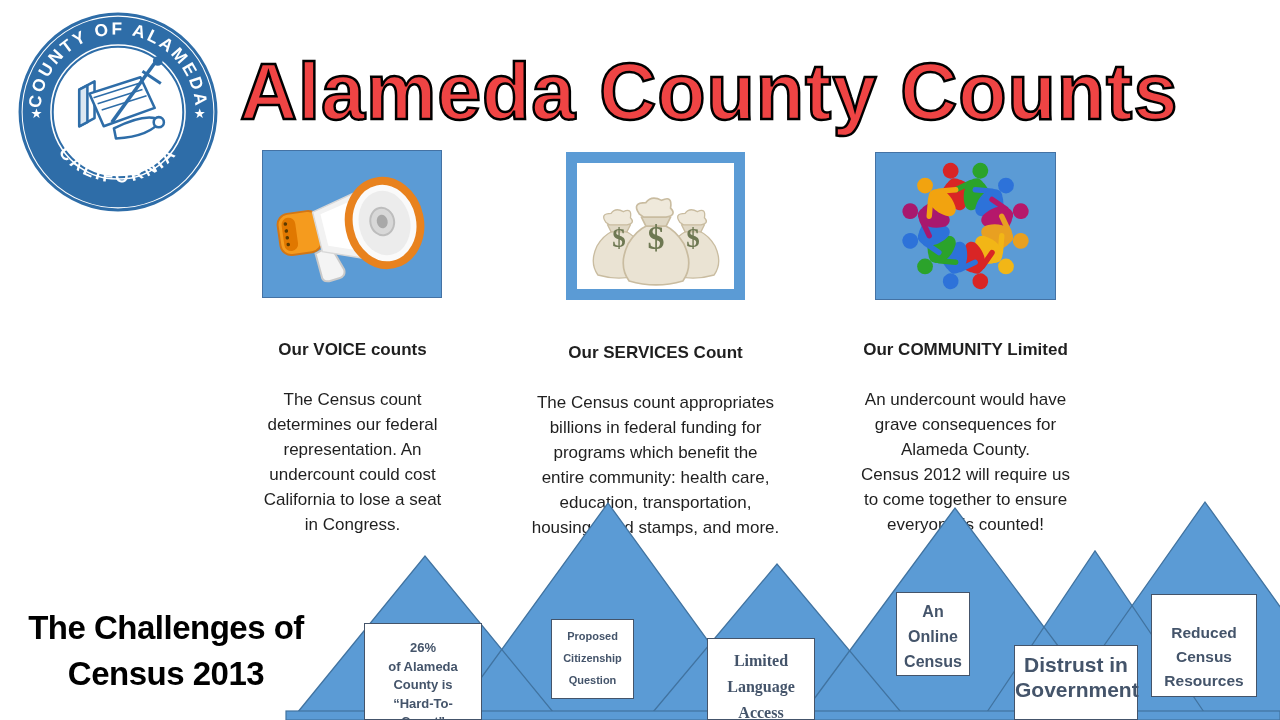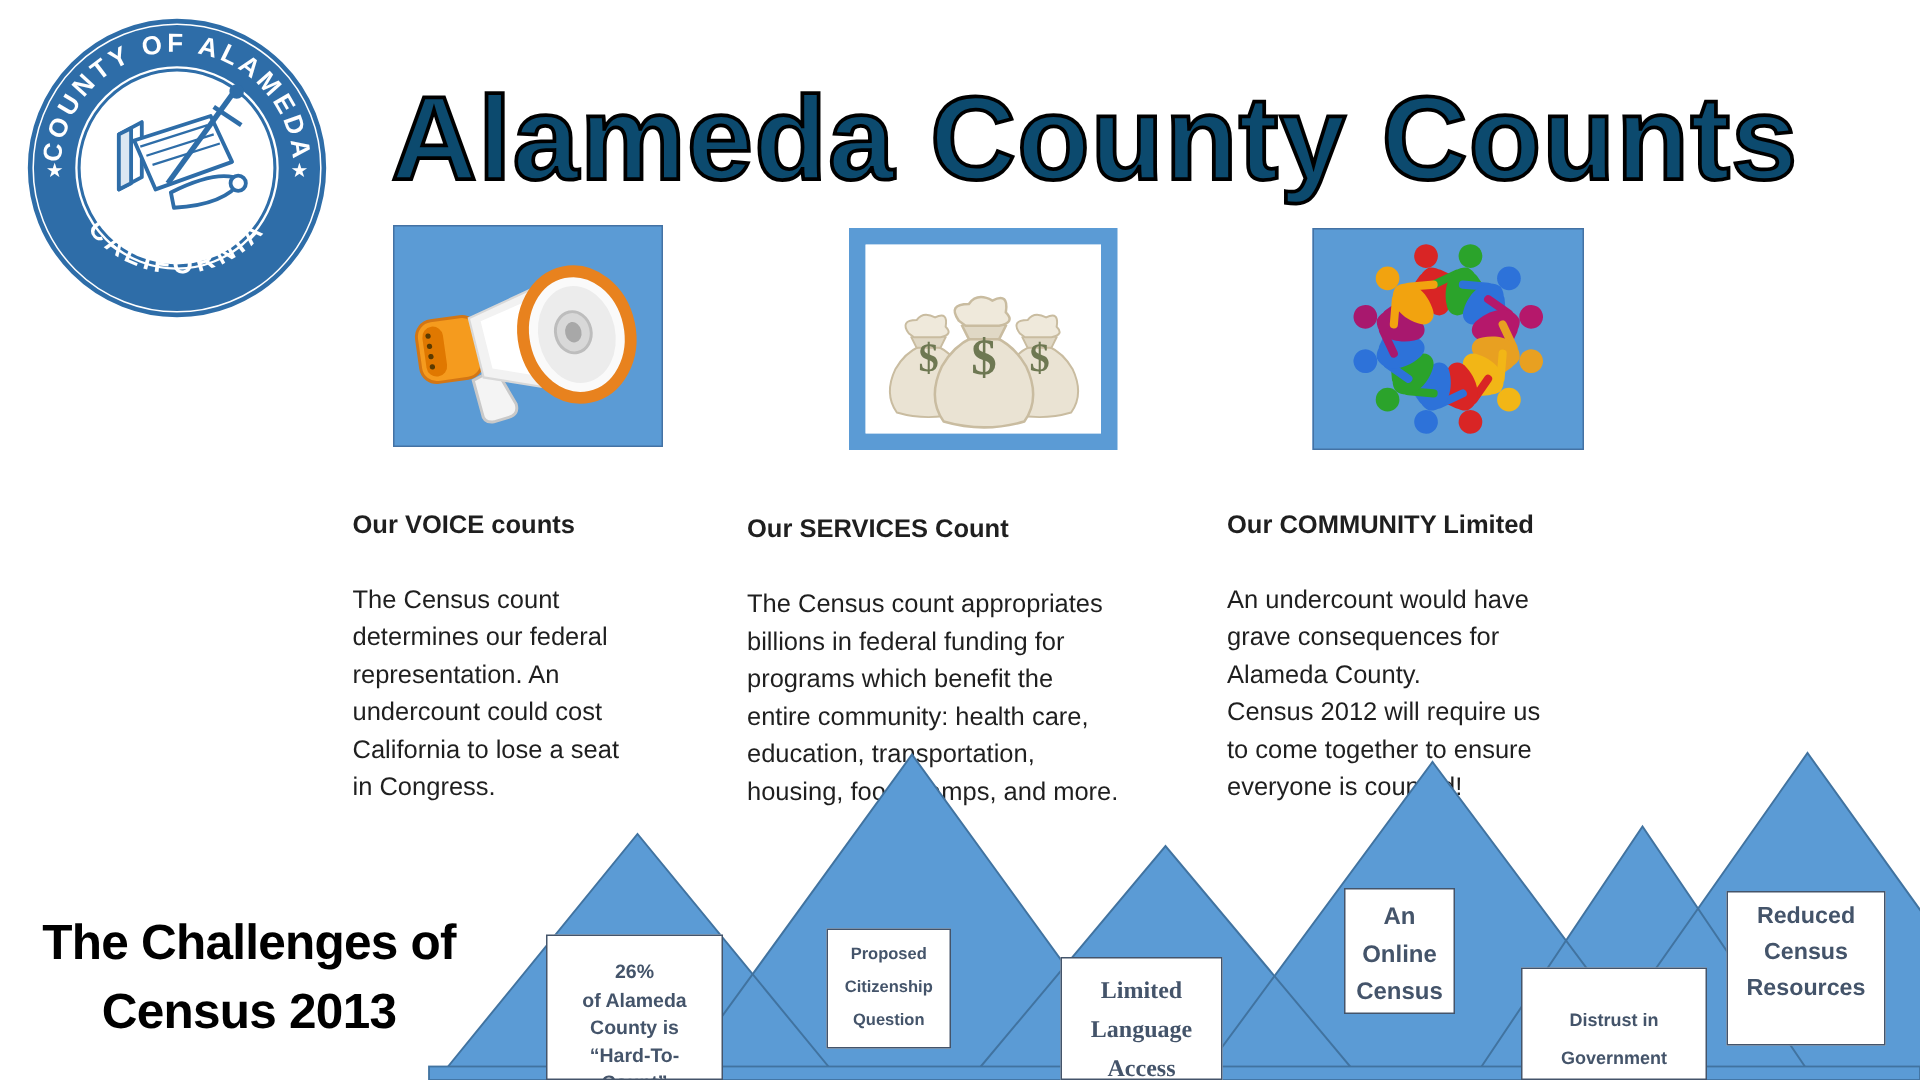--- a/index.html
+++ b/index.html
@@ -5,34 +5,34 @@
   html,body{margin:0;padding:0;background:#888;}
   #slide{
     position:relative;width:1280px;height:720px;background:#ffffff;
     overflow:hidden;font-family:"Liberation Sans",sans-serif;
   }
   
   #seal{position:absolute;left:16px;top:10px;width:204px;height:204px;}
   
   .main-title{
     position:absolute;left:240px;top:42px;width:980px;height:100px;
-    text-align:center;font-size:79px;line-height:100px;font-weight:900;
-    color:#0c4a6e;letter-spacing:1px;-webkit-text-stroke:2.5px #000;
+    text-align:left;font-size:79px;line-height:100px;font-weight:900;
+    color:#ef4444;letter-spacing:1px;-webkit-text-stroke:2.5px #000;
     white-space:nowrap;
   }
   
   .tile{position:absolute;box-sizing:border-box;}
   .tile-blue{background:#5B9BD5;border:1px solid #4472A4;}
   #tile-voice{left:262px;top:150px;width:180px;height:148px;}
   #tile-services{left:566px;top:152px;width:179px;height:148px;background:#ffffff;border:11px solid #5B9BD5;}
   #tile-community{left:875px;top:152px;width:181px;height:148px;}
   .tile svg{display:block;width:100%;height:100%;}
   
   .col-text{
-    position:absolute;text-align:left;color:#1f1f1f;
+    position:absolute;text-align:center;color:#1f1f1f;
     font-size:17px;line-height:25px;white-space:pre-line;
   }
   .col-text .col-heading{font-weight:700;}
   #col-text-1{left:235px;top:312px;width:235px;}
   #col-text-2{left:498px;top:315px;width:315px;}
   #col-text-3{left:818px;top:312px;width:295px;}
   
   #challenges-heading{
     position:absolute;left:0px;top:605px;width:332px;
     text-align:center;font-size:33px;line-height:46px;font-weight:800;
@@ -41,22 +41,22 @@
   #mountains{position:absolute;left:0;top:488px;width:1280px;height:232px;}
   .challenge-label{
     position:absolute;box-sizing:border-box;background:#ffffff;
     border:1.5px solid #44546A;color:#44546A;font-weight:700;
     text-align:center;white-space:pre-line;
   }
   #challenge-1{left:364px;top:623px;width:118px;height:97px;font-size:13px;line-height:18.5px;padding-top:15px;}
   #challenge-2{left:551px;top:619px;width:83px;height:80px;font-size:11px;line-height:22px;padding-top:5px;}
   #challenge-3{left:707px;top:638px;width:108px;height:82px;font-size:16px;line-height:26px;padding-top:9px;font-family:Liberation Serif, serif;}
   #challenge-4{left:896px;top:592px;width:74px;height:84px;font-size:16px;line-height:25px;padding-top:6px;}
-  #challenge-5{left:1014px;top:645px;width:124px;height:75px;font-size:12px;line-height:25px;padding-top:22px;}
-  #challenge-6{left:1151px;top:594px;width:106px;height:103px;font-size:15.5px;line-height:24px;padding-top:4px;}
+  #challenge-5{left:1014px;top:645px;width:124px;height:75px;font-size:21px;line-height:25px;padding-top:6px;}
+  #challenge-6{left:1151px;top:594px;width:106px;height:103px;font-size:15.5px;line-height:24px;padding-top:26px;}
 </style>
 </head>
 <body>
 
 <div id="slide">
 
   <svg id="seal" viewBox="0 0 200 200">
     <circle cx="100" cy="100" r="96" fill="#ffffff" stroke="#2E6DA8" stroke-width="3"></circle>
     <circle cx="100" cy="100" r="80" fill="none" stroke="#2E6DA8" stroke-width="27"></circle>
     <circle cx="100" cy="100" r="64" fill="#ffffff" stroke="#2E6DA8" stroke-width="2"></circle>

